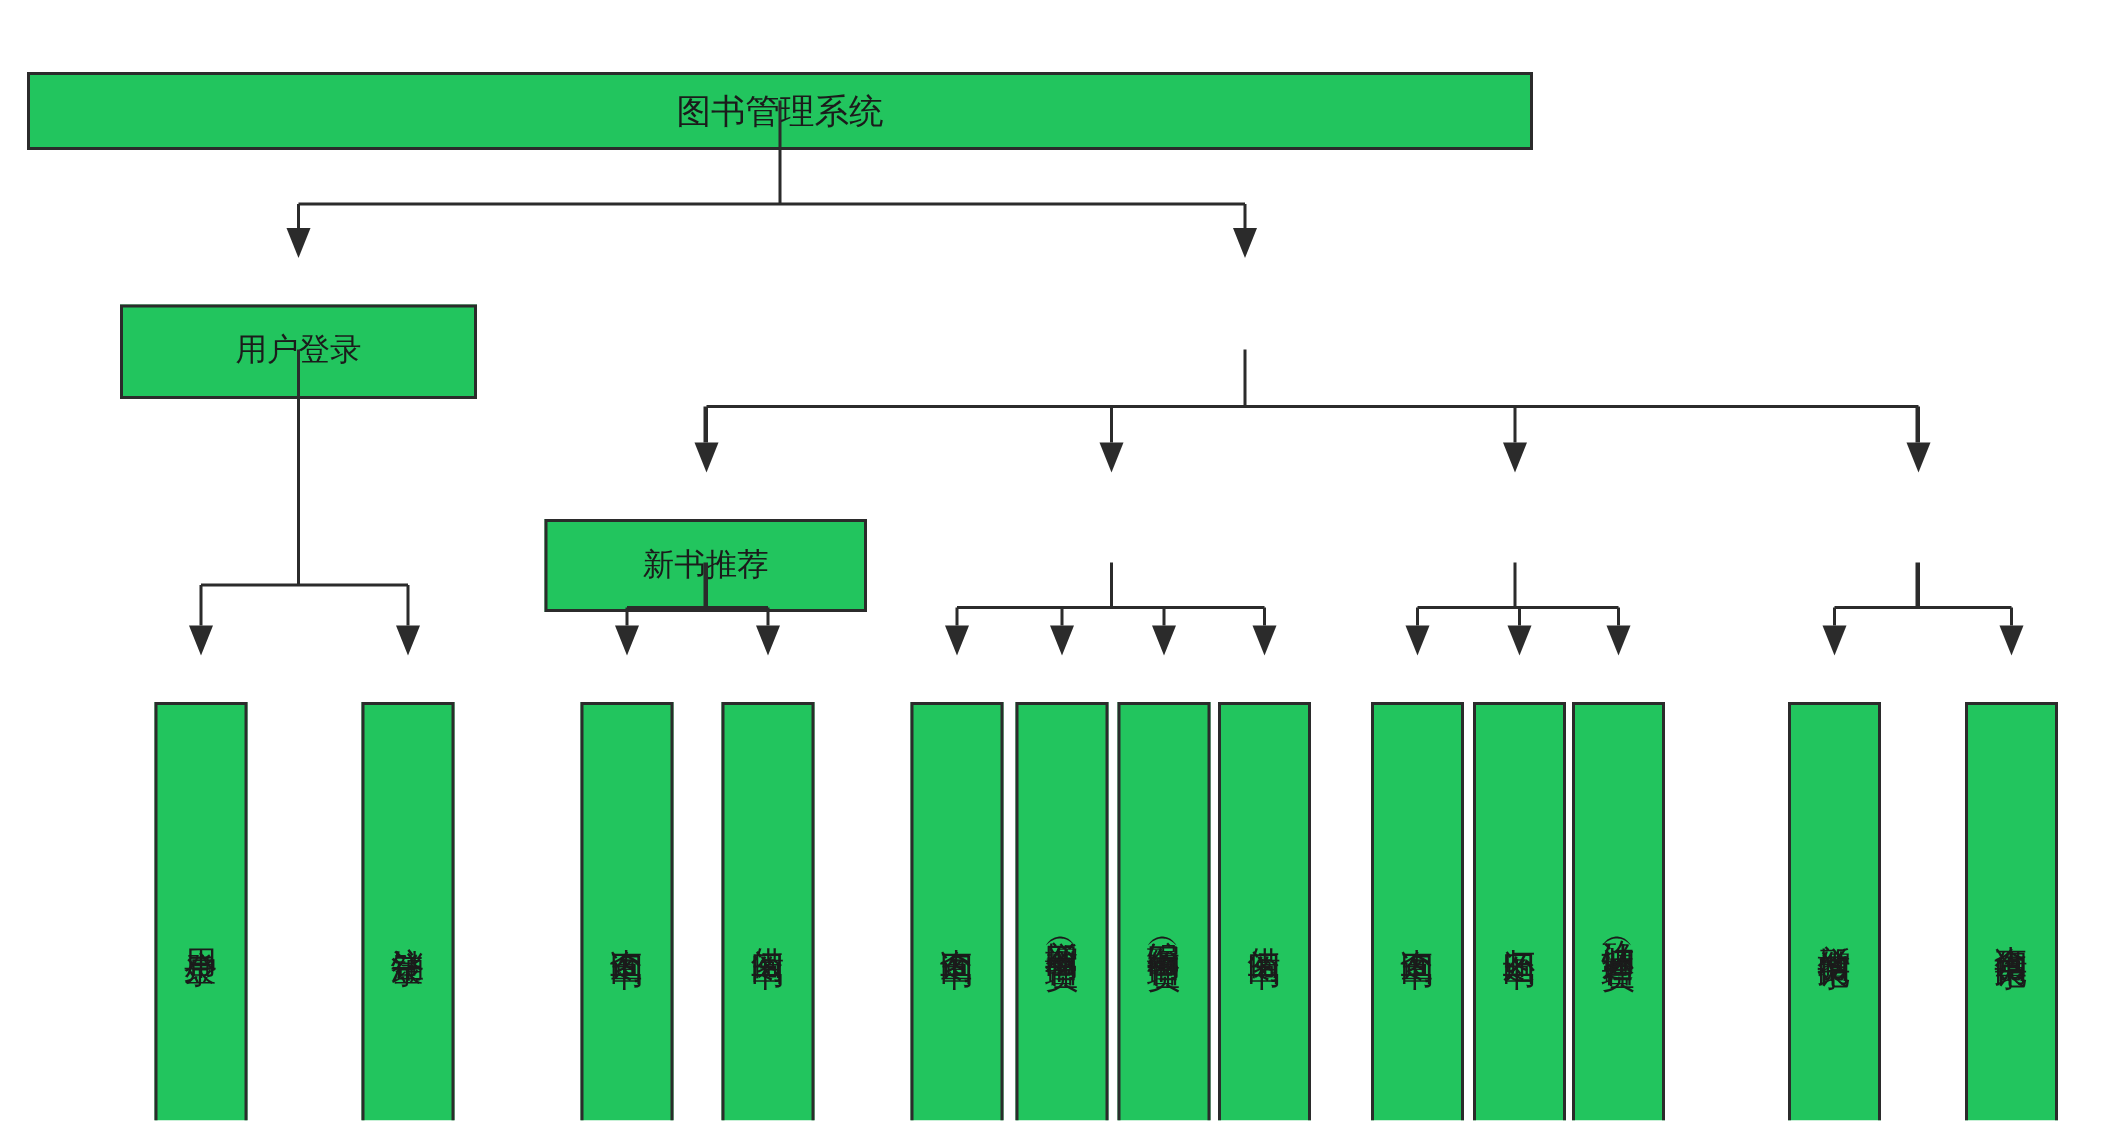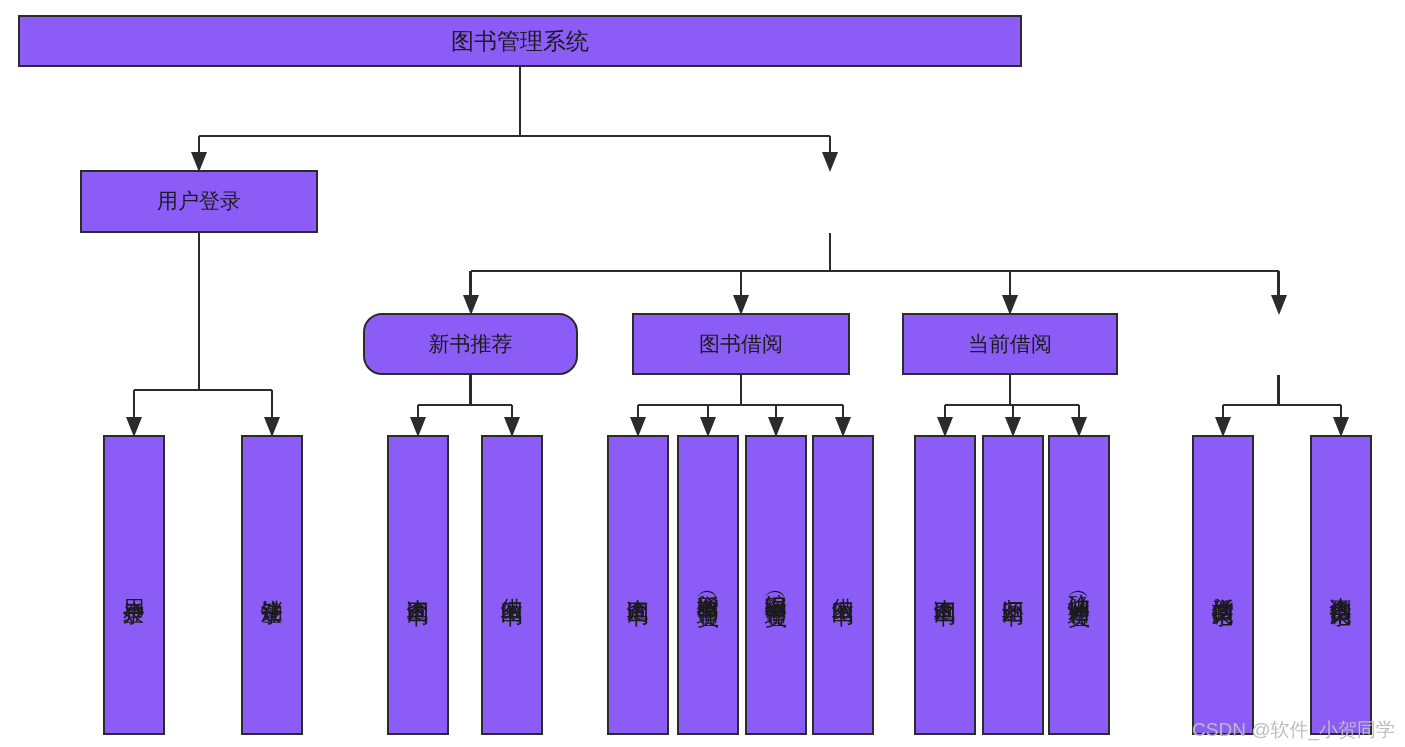--- a/index.html
+++ b/index.html
@@ -16,27 +16,28 @@
     width: 1405px;
     height: 747px;
     background: #ffffff;
     overflow: hidden;
   }
   
   .node {
     position: absolute;
     box-sizing: border-box;
     border: 2.5px solid #2b2b2b;
-    background: #8b5cf6;
+    background: #22c55e;
     color: #1b1b1b;
     display: flex;
     align-items: center;
     justify-content: center;
     text-align: left;
     line-height: 1.15;
+    margin-top: 33px;
   }
   .node.root {
     font-size: 23px;
   }
   .node.lvl2 {
     font-size: 21px;
   }
   .node.lvl3 {
     font-size: 21px;
   }
@@ -81,23 +82,21 @@
 </style>
 </head>
 <body>
 
 <div id="canvas">
 
   <div class="node root" id="node-root" style="left: 18px; top: 15px; width: 1004px; height: 52px;">图书管理系统</div>
 
   <div class="node lvl2" id="node-l2-0" style="left: 80px; top: 170px; width: 238px; height: 63px;">用户登录</div>
 
-  <div class="node lvl3" id="node-l3-0" style="left: 363px; top: 313px; width: 215px; height: 62px; border-radius: 19px;">新书推荐</div>
-  <div class="node lvl3" id="node-l3-1" style="left: 632px; top: 313px; width: 218px; height: 62px;">图书借阅</div>
-  <div class="node lvl3" id="node-l3-2" style="left: 902px; top: 313px; width: 216px; height: 62px;">当前借阅</div>
+  <div class="node lvl3" id="node-l3-0" style="left: 363px; top: 313px; width: 215px; height: 62px;">新书推荐</div>
 
   <div class="node leaf" id="node-leaf-0" style="left: 103px; top: 435px; width: 62px; height: 300px;">
       <span>用户登录</span>
     </div>
   <div class="node leaf" id="node-leaf-1" style="left: 241px; top: 435px; width: 62px; height: 300px;">
       <span>注销登录</span>
     </div>
   <div class="node leaf" id="node-leaf-2" style="left: 387px; top: 435px; width: 62px; height: 300px;">
       <span>查询图书</span>
     </div>
@@ -180,14 +179,13 @@
       <div class="ln v" style="left: 1077.75px; top: 405px; height: 12px;"></div>
       <div class="arrow" style="left: 1071px; top: 417px;"></div>
       <div class="ln v" style="left: 1277.25px; top: 375px; height: 30px;"></div>
       <div class="ln h" style="left: 1223px; top: 403.75px; width: 118px;"></div>
       <div class="ln v" style="left: 1221.75px; top: 405px; height: 12px;"></div>
       <div class="arrow" style="left: 1215px; top: 417px;"></div>
       <div class="ln v" style="left: 1339.75px; top: 405px; height: 12px;"></div>
       <div class="arrow" style="left: 1333px; top: 417px;"></div>
     </div>
 
-  <div id="watermark">CSDN @软件_小贺同学</div>
 </div>
 
 </body></html>

